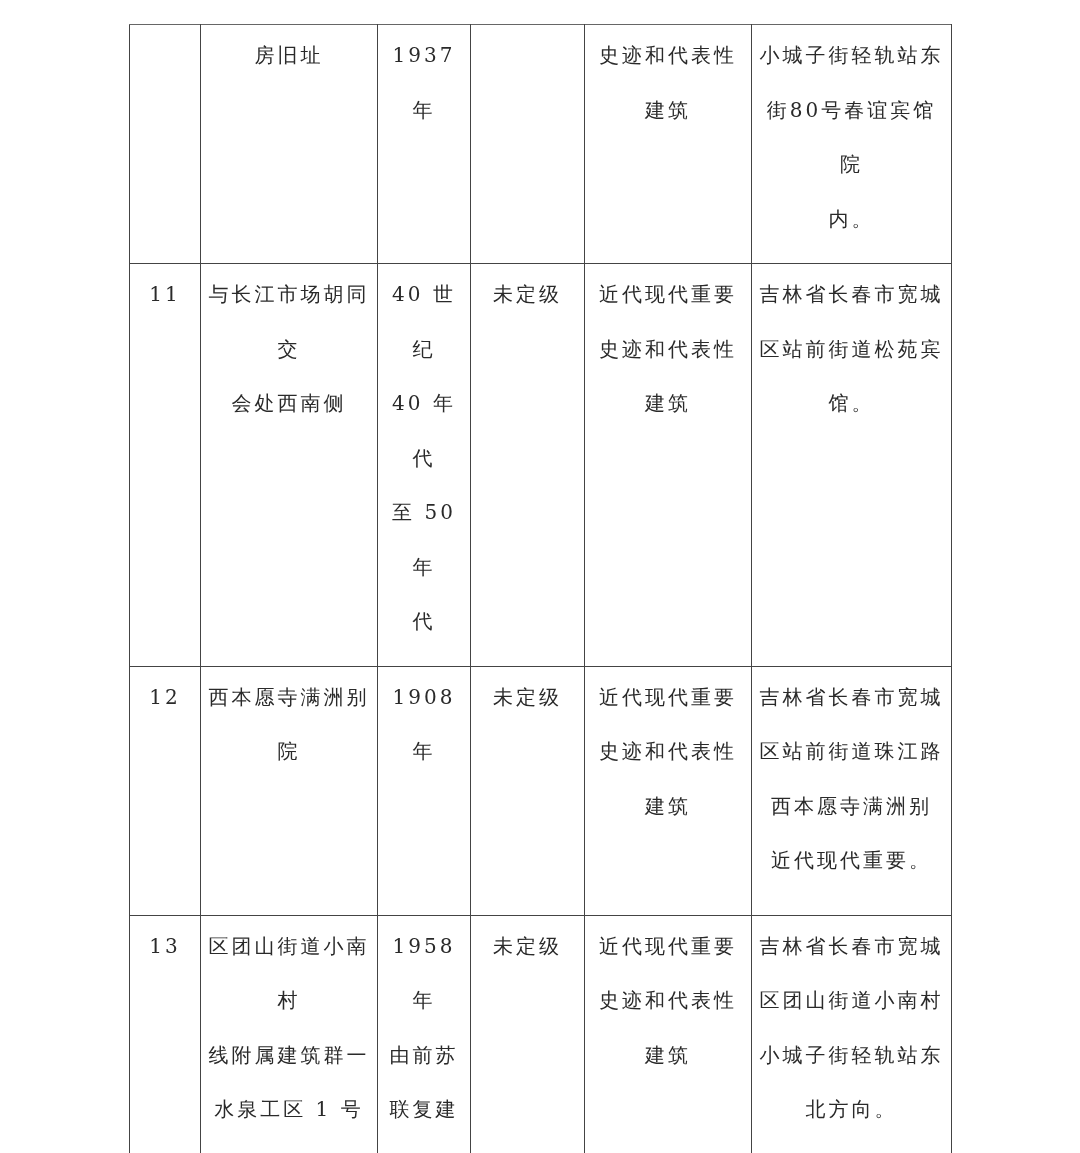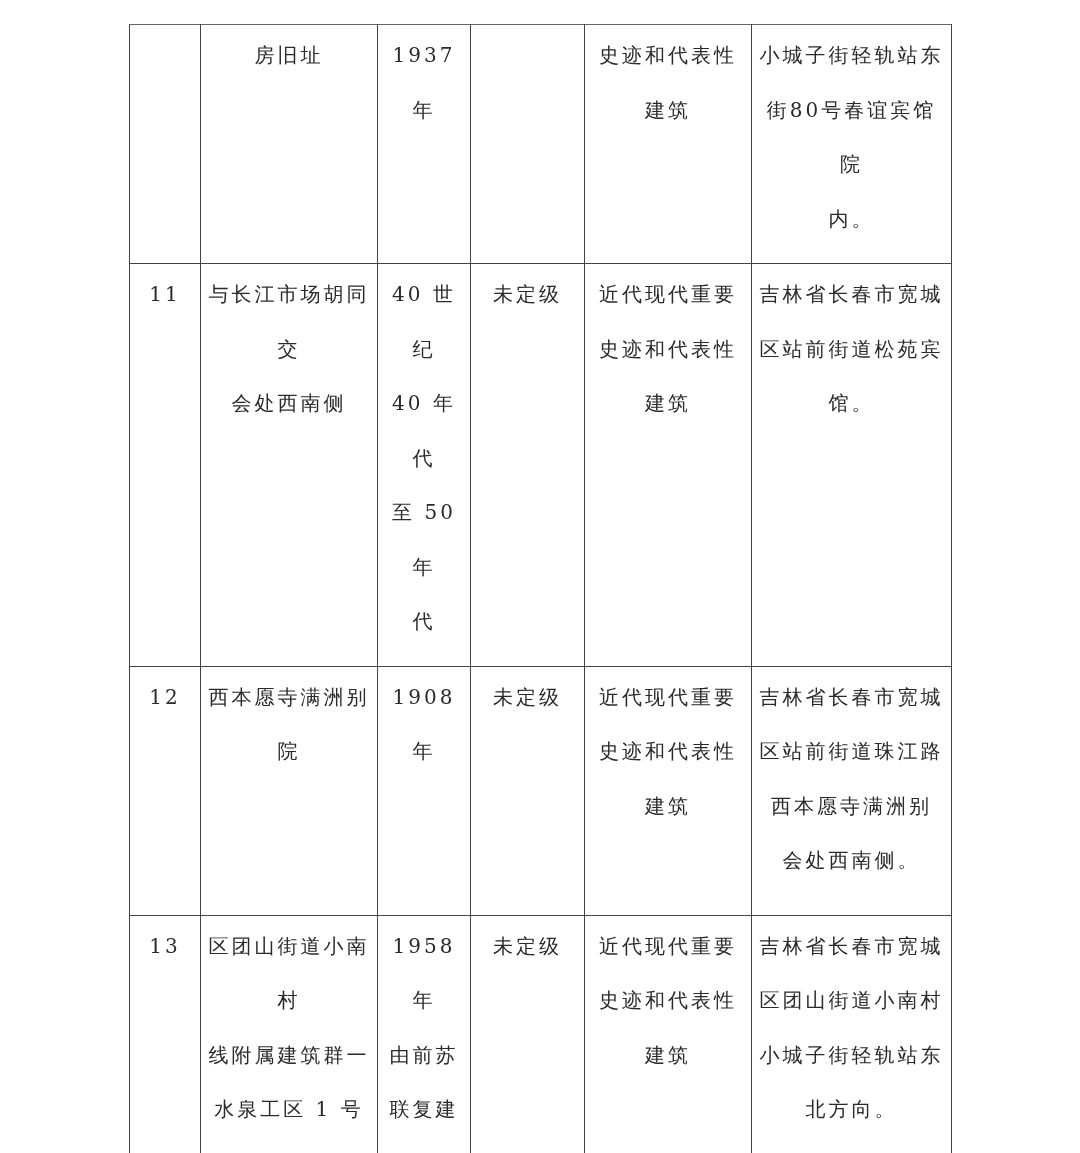--- a/index.html
+++ b/index.html
@@ -131,21 +131,21 @@
       </td>
       <td>
         <span class="line">近代现代重要</span>
         <span class="line">史迹和代表性</span>
         <span class="line">建筑</span>
       </td>
       <td>
         <span class="line">吉林省长春市宽城</span>
         <span class="line">区站前街道珠江路</span>
         <span class="line">西本愿寺满洲别</span>
-        <span class="line">会处西南侧。</span>
+        <span class="line">近代现代重要。</span>
       </td>
     </tr>
 
     <tr style="height:249px">
       <td>
         <span class="line">13</span>
       </td>
       <td>
         <span class="line">区团山街道小南村</span>
         <span class="line">线附属建筑群一</span>

